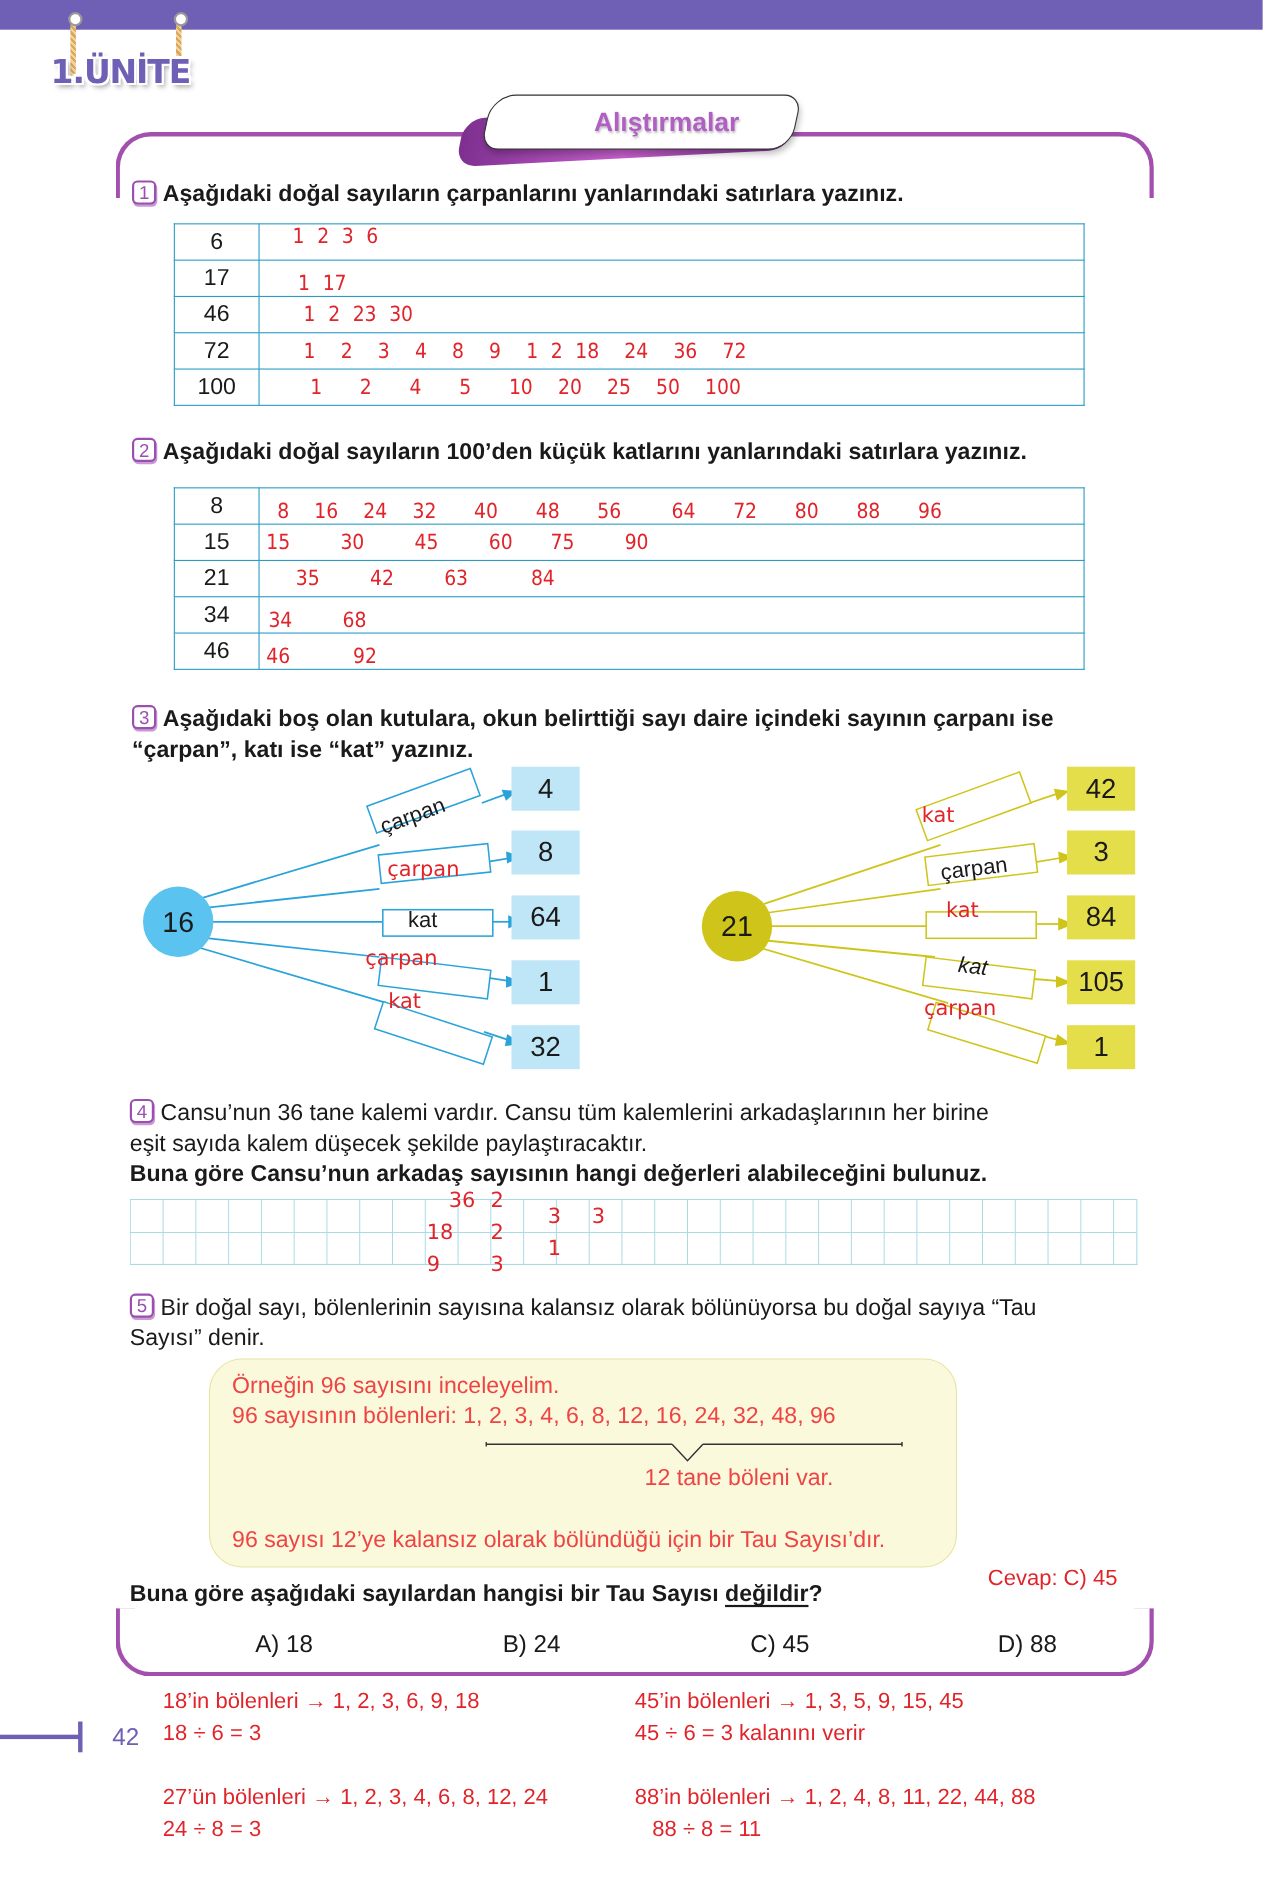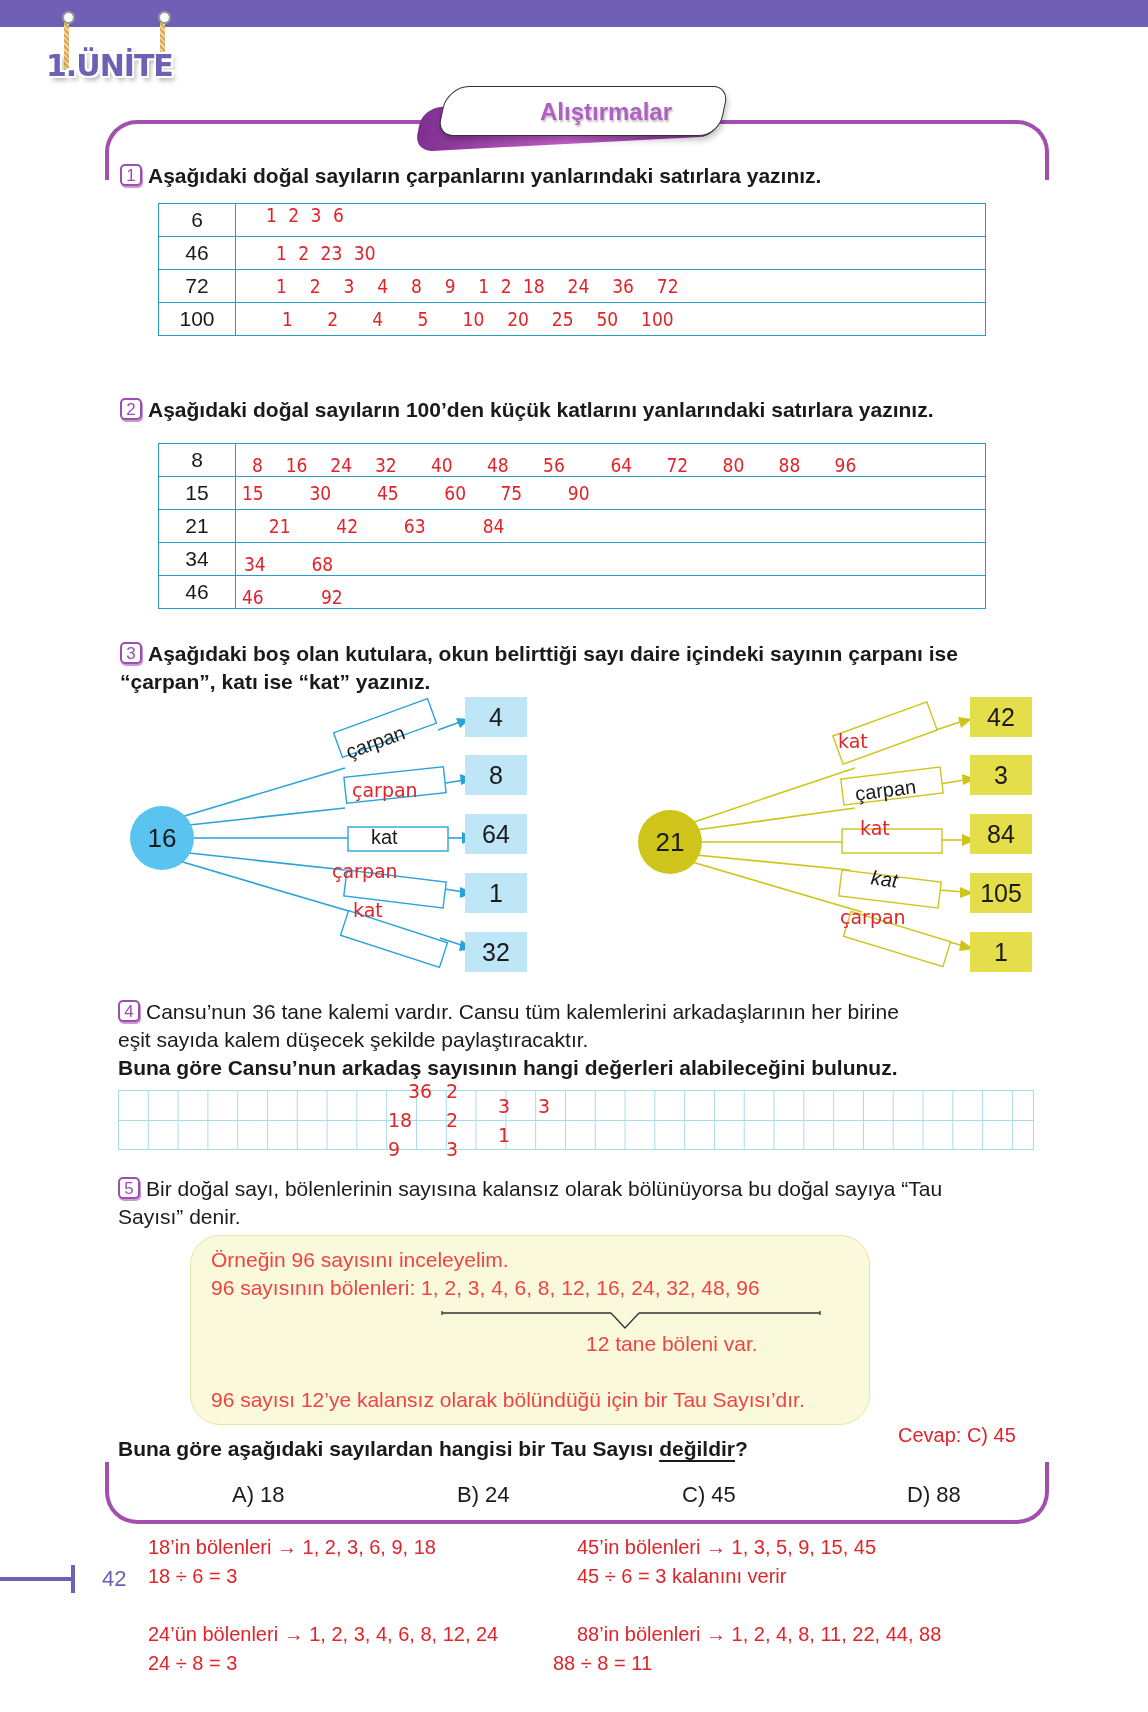--- a/index.html
+++ b/index.html
@@ -63,20 +63,24 @@
 <div class="abs qhead" style="left:120px; top:164px;">
   <span class="qnum">1</span><span>Aşağıdaki doğal sayıların çarpanlarını yanlarındaki satırlara yazınız.</span>
 </div>
 <table class="nt" style="left:158px; top:203px;">
   <tbody>
       <tr>
         <td class="n">6</td>
         <td class="a" style="padding-left:30px; vertical-align:top;">1 2 3 6</td>
       </tr>
   <tr>
+        <td class="n">17</td>
+        <td class="a" style="padding-left:35px; vertical-align:bottom;">1 17</td>
+      </tr>
+  <tr>
         <td class="n">46</td>
         <td class="a" style="padding-left:40px;">1 2 23 30</td>
       </tr>
   <tr>
         <td class="n">72</td>
         <td class="a" style="padding-left:40px;">1  2  3  4  8  9  1 2 18  24  36  72</td>
       </tr>
   <tr>
         <td class="n">100</td>
         <td class="a" style="padding-left:46px;">1   2   4   5   10  20  25  50  100</td>
@@ -92,21 +96,21 @@
       <tr>
         <td class="n">8</td>
         <td class="a" style="padding-left:16px; vertical-align:bottom;">8  16  24  32   40   48   56    64   72   80   88   96</td>
       </tr>
   <tr>
         <td class="n">15</td>
         <td class="a" style="padding-left:6px;">15    30    45    60   75    90</td>
       </tr>
   <tr>
         <td class="n">21</td>
-        <td class="a" style="padding-left:10px;">  21    42    63     84</td>
+        <td class="a" style="padding-left:10px;">  35    42    63     84</td>
       </tr>
   <tr>
         <td class="n">34</td>
         <td class="a" style="padding-left:8px; vertical-align:bottom;">34    68</td>
       </tr>
   <tr>
         <td class="n">46</td>
         <td class="a" style="padding-left:6px; vertical-align:bottom;">46     92</td>
       </tr>
 </tbody>
@@ -251,20 +255,20 @@
 <div class="opt" style="left:232px; top:1482px;">A) 18</div>
 <div class="opt" style="left:457px; top:1482px;">B) 24</div>
 <div class="opt" style="left:682px; top:1482px;">C) 45</div>
 <div class="opt" style="left:907px; top:1482px;">D) 88</div>
 <div class="abs frame-bottom"></div>
 
 <div class="note" style="left:148px; top:1536px;">18’in bölenleri → 1, 2, 3, 6, 9, 18</div>
 <div class="note" style="left:148px; top:1565px;">18 ÷ 6 = 3</div>
 <div class="note" style="left:577px; top:1536px;">45’in bölenleri → 1, 3, 5, 9, 15, 45</div>
 <div class="note" style="left:577px; top:1565px;">45 ÷ 6 = 3 kalanını verir</div>
-<div class="note" style="left:148px; top:1623px;">24’ün bölenleri → 1, 2, 3, 4, 6, 8, 12, 24</div>
+<div class="note" style="left:148px; top:1623px;">27’ün bölenleri → 1, 2, 3, 4, 6, 8, 12, 24</div>
 <div class="note" style="left:148px; top:1652px;">24 ÷ 8 = 3</div>
 <div class="note" style="left:577px; top:1623px;">88’in bölenleri → 1, 2, 4, 8, 11, 22, 44, 88</div>
-<div class="note" style="left:553px; top:1652px;">88 ÷ 8 = 11</div>
+<div class="note" style="left:593px; top:1652px;">88 ÷ 8 = 11</div>
 
 <div class="abs" style="left:0; top:1577px; width:72px; height:4px; background:#6f60b5;"></div>
 <div class="abs" style="left:71px; top:1565px; width:4px; height:28px; background:#6f60b5;"></div>
 <div class="abs" style="left:102px; top:1566px; font-size:22px; color:#6f60b5;">42</div>
 
 </body></html>

